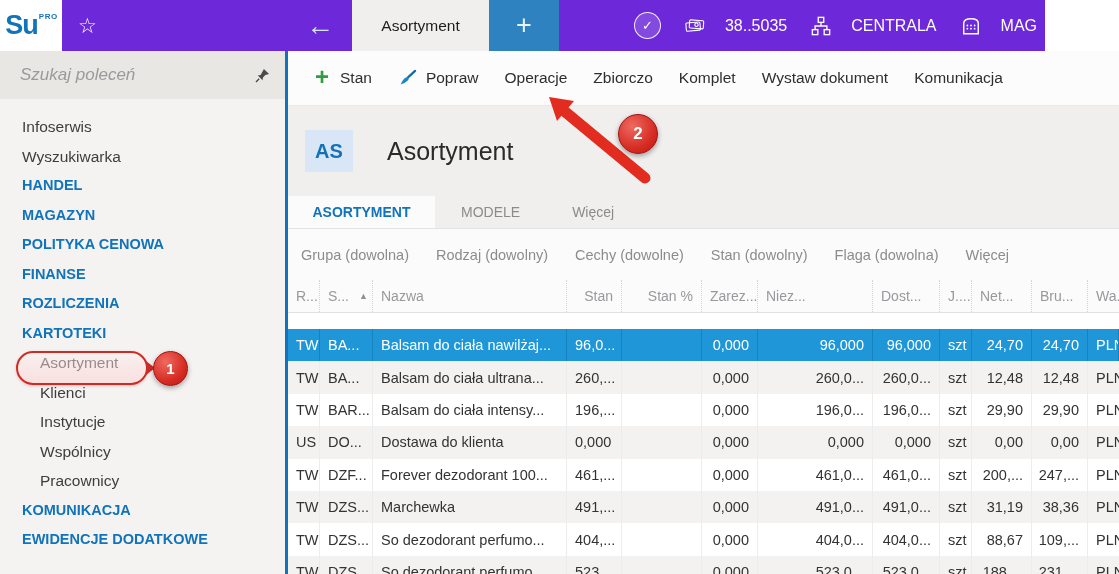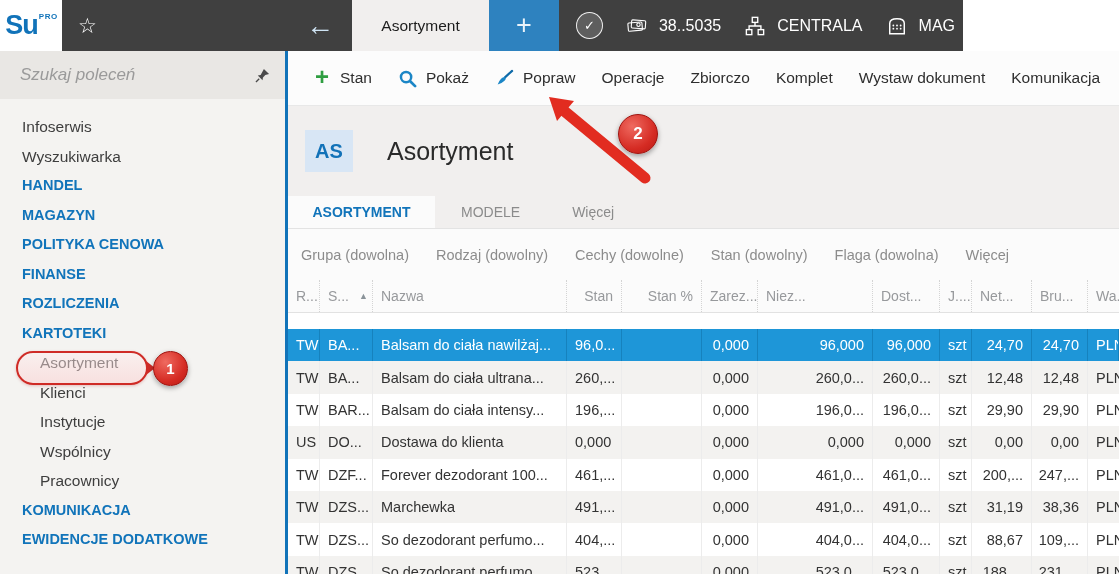--- a/index.html
+++ b/index.html
@@ -2,34 +2,34 @@
 <html><head>
 <meta charset="utf-8">
 <style>
   html,body{margin:0;padding:0;}
   body{
     width:1119px;height:574px;overflow:hidden;position:relative;
     font-family:"Liberation Sans","DejaVu Sans",sans-serif;
     background:#ffffff;-webkit-font-smoothing:antialiased;
   }
   
-  .topbar{position:absolute;left:0;top:0;width:963px;height:51px;background:#404040;z-index:5;text-align:center;}
+  .topbar{position:absolute;left:0;top:0;width:1045px;height:51px;background:#6d28d9;z-index:5;text-align:center;}
   .logo{position:absolute;left:0;top:0;width:62px;height:51px;background:#fff;color:#1173b9;
         display:flex;align-items:center;justify-content:center;}
   .logo .logo-main{font-size:27px;font-weight:700;letter-spacing:-1px;}
   .logo .logo-sup{font-size:8px;font-weight:700;letter-spacing:.5px;position:relative;top:-9px;left:1px;}
   .star{position:absolute;left:78px;top:0;height:51px;display:flex;align-items:center;color:#fff;font-size:21px;}
   .back{position:absolute;left:296px;top:0;height:51px;width:48px;display:flex;align-items:center;justify-content:center;
         color:#cfe4f4;font-size:28px;font-weight:300;}
   .doc-tab{position:absolute;left:352px;top:0;width:137px;height:51px;background:#f1efee;color:#1d1d1d;
         display:flex;align-items:center;justify-content:center;font-size:15.5px;}
   .plus-tab{position:absolute;left:489px;top:0;width:70px;height:51px;background:#2e82bf;color:#eaf3fa;
         display:flex;align-items:center;justify-content:center;font-size:27px;font-weight:300;}
   .status-cluster{position:absolute;right:8px;top:0;height:51px;display:flex;align-items:center;gap:24px;color:#fff;font-size:16px;}
-  .status-item{display:flex;align-items:center;gap:12px;}
+  .status-item{display:flex;align-items:center;gap:20px;}
   .check-circle{width:25px;height:25px;border:1.5px solid rgba(255,255,255,.9);border-radius:50%;
         background:rgba(255,255,255,.16);display:flex;align-items:center;justify-content:center;
         font-size:13px;color:#fff;font-weight:700;}
   
   .sidebar{position:absolute;left:0;top:51px;width:285px;height:523px;background:#f4f3f1;z-index:2;}
   .search-row{height:48px;background:#e9e7e4;display:flex;align-items:center;padding:0 14px 0 18px;}
   .search-row input{flex:1;background:transparent;border:none;outline:none;font-style:italic;
         font-size:17px;color:#c2410c;font-family:inherit;}
   .search-row input::placeholder{color:#9a9a9a;font-style:italic;}
   .pin-btn{width:18px;height:18px;display:flex;align-items:center;justify-content:center;}
@@ -177,29 +177,20 @@
   <div class="toolbar">
       <div class="tool">
         <span class="tool-icon">
           <span class="plus-glyph">+</span>
         </span>
         <span>Stan</span>
       </div>
       <div class="tool">
         <span class="tool-icon">
           <svg width="19" height="19" viewBox="0 0 20 20">
-            <circle cx="8.5" cy="8.5" r="5.4" fill="none" stroke="#1b86c6" stroke-width="2.6"></circle>
-            <line x1="12.8" y1="12.8" x2="18" y2="18" stroke="#1b86c6" stroke-width="2.9" stroke-linecap="round"></line>
-          </svg>
-        </span>
-        <span>Pokaż</span>
-      </div>
-      <div class="tool">
-        <span class="tool-icon">
-          <svg width="19" height="19" viewBox="0 0 20 20">
             <line x1="18" y1="2" x2="10.5" y2="8.8" stroke="#0e6aa8" stroke-width="2.3" stroke-linecap="round"></line>
             <path d="M10.5 8.5 Q12.3 10.2 10 12.3 Q7 15.2 2.8 16.4 Q4.3 12.2 6.4 10.2 Q8.4 8.2 10.5 8.5 Z" fill="#1b86c6"></path>
           </svg>
         </span>
         <span>Popraw</span>
       </div>
       <div class="tool">
         <span>Operacje</span>
       </div>
       <div class="tool">

